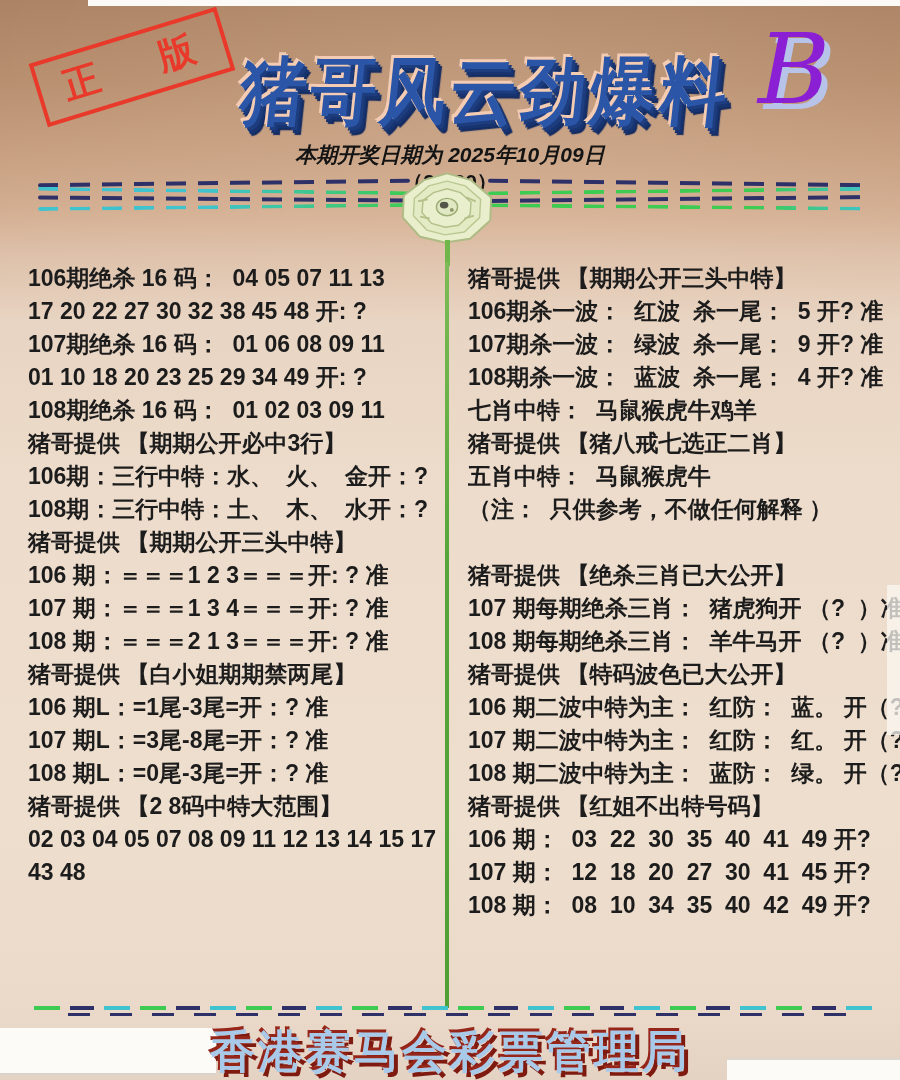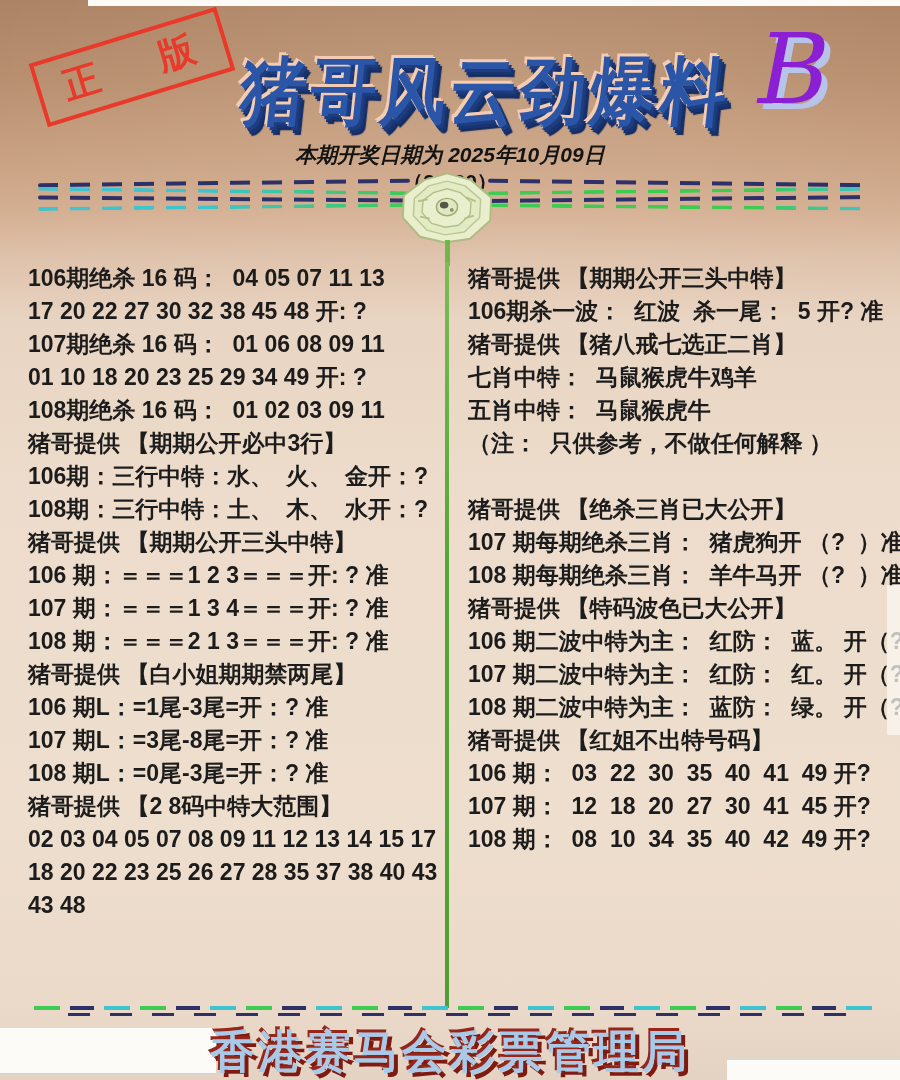--- a/index.html
+++ b/index.html
@@ -126,28 +126,29 @@
       <div class="line">猪哥提供 【期期公开三头中特】</div>
       <div class="line">106 期：＝＝＝1 2 3＝＝＝开: ? 准</div>
       <div class="line">107 期：＝＝＝1 3 4＝＝＝开: ? 准</div>
       <div class="line">108 期：＝＝＝2 1 3＝＝＝开: ? 准</div>
       <div class="line">猪哥提供 【白小姐期期禁两尾】</div>
       <div class="line">106 期L：=1尾-3尾=开：? 准</div>
       <div class="line">107 期L：=3尾-8尾=开：? 准</div>
       <div class="line">108 期L：=0尾-3尾=开：? 准</div>
       <div class="line">猪哥提供 【2 8码中特大范围】</div>
       <div class="line">02 03 04 05 07 08 09 11 12 13 14 15 17</div>
-      <div class="line">18 20 22 23 25 26 27 28 35 37 38 40 43</div>
       <div class="line">43 48</div>
     </div>
   <div class="col col-right">
       <div class="line">猪哥提供 【期期公开三头中特】</div>
       <div class="line">106期杀一波：  红波  杀一尾：  5 开? 准</div>
+      <div class="line">107期杀一波：  绿波  杀一尾：  9 开? 准</div>
+      <div class="line">108期杀一波：  蓝波  杀一尾：  4 开? 准</div>
+      <div class="line">七肖中特：  马鼠猴虎牛鸡羊</div>
       <div class="line">猪哥提供 【猪八戒七选正二肖】</div>
-      <div class="line">七肖中特：  马鼠猴虎牛鸡羊</div>
       <div class="line">五肖中特：  马鼠猴虎牛</div>
       <div class="line">（注：  只供参考，不做任何解释 ）</div>
       <div class="line"></div>
       <div class="line">猪哥提供 【绝杀三肖已大公开】</div>
       <div class="line">107 期每期绝杀三肖：  猪虎狗开 （?  ）准</div>
       <div class="line">108 期每期绝杀三肖：  羊牛马开 （?  ）准</div>
       <div class="line">猪哥提供 【特码波色已大公开】</div>
       <div class="line">106 期二波中特为主：  红防：  蓝。 开（?）</div>
       <div class="line">107 期二波中特为主：  红防：  红。 开（?）</div>
       <div class="line">108 期二波中特为主：  蓝防：  绿。 开（?）</div>

